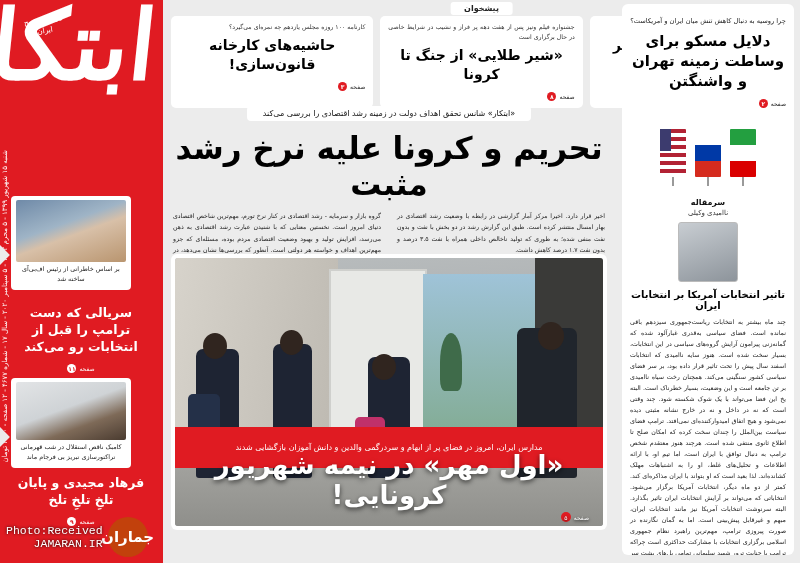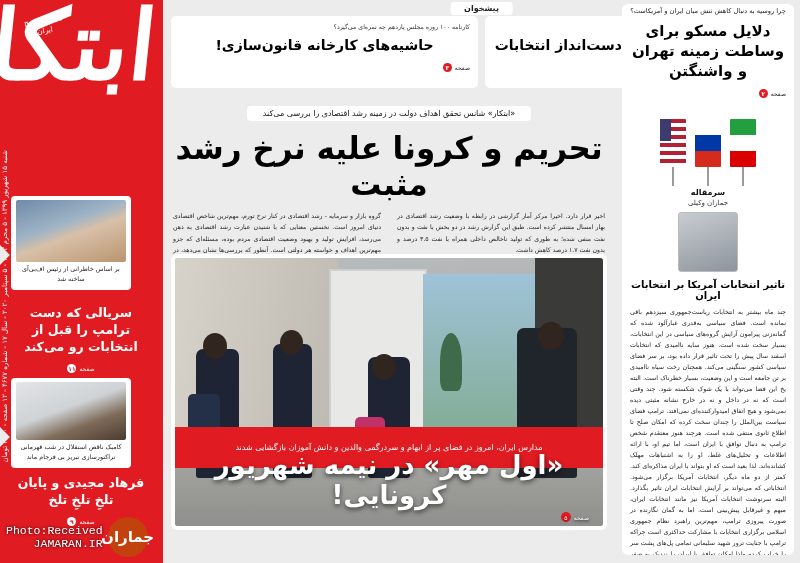--- a/index.html
+++ b/index.html
@@ -105,21 +105,21 @@
     flex:1;background:#fff;border-radius:5px;padding:6px 8px 5px;
     box-sizing:border-box;min-height:72px;position:relative;
   }
   .teaser .kicker{font-size:6.2px;line-height:1.6;color:#333;text-align:justify;}
   .teaser .head{font-size:14px;font-weight:700;line-height:1.35;color:#000;margin-top:4px;text-align:center;}
 
   
   .rightcol{position:absolute;right:0;top:0;width:185px;height:563px;}
   .rc-card{
     position:absolute;right:6px;width:172px;background:#fff;border-radius:6px;
-    box-sizing:border-box;padding:2px 8px;
+    box-sizing:border-box;padding:12px 8px;
   }
   .rc-kicker{font-size:6.6px;line-height:1.6;color:#222;text-align:center;}
   .rc-head{font-size:15px;font-weight:700;line-height:1.35;color:#000;text-align:center;margin-top:4px;}
   .flags{height:92px;display:flex;align-items:flex-end;justify-content:center;gap:9px;margin-top:4px;}
   .flag{width:26px;position:relative;}
   .flag .cloth{height:48px;border-radius:1px;}
   .flag .pole{width:2px;height:26px;background:#9a9a9a;margin:0 auto;}
   .flag .base{width:12px;height:3px;background:#9a9a9a;margin:0 auto;border-radius:1px;}
   .f-iran{background:linear-gradient(to bottom,#239f40 33%,#fff 33%,#fff 66%,#da0000 66%);}
   .f-ru{background:linear-gradient(to bottom,#fff 33%,#0039a6 33%,#0039a6 66%,#d52b1e 66%);}
@@ -236,20 +236,28 @@
     <div class="teaser-row">
       <div class="teaser">
         <div class="kicker">جبهه اصلاحات چگونه در انتخابات ۱۴۰۰ حاضر خواهد شد؟</div>
         <div class="head">اصلاح‌طلبان در جاده پر دست‌انداز انتخابات</div>
         <div class="pagebadge dark">
           <span>صفحه</span>
           <span class="dot">۲</span>
         </div>
       </div>
       <div class="teaser">
+        <div class="kicker">جشنواره فیلم ونیز پس از هفت دهه پر فراز و نشیب در شرایط خاصی در حال برگزاری است</div>
+        <div class="head">«شیر طلایی» از جنگ تا کرونا</div>
+        <div class="pagebadge dark">
+          <span>صفحه</span>
+          <span class="dot">۸</span>
+        </div>
+      </div>
+      <div class="teaser">
         <div class="kicker">کارنامه ۱۰۰ روزه مجلس یازدهم چه نمره‌ای می‌گیرد؟</div>
         <div class="head">حاشیه‌های کارخانه قانون‌سازی!</div>
         <div class="pagebadge dark">
           <span>صفحه</span>
           <span class="dot">۳</span>
         </div>
       </div>
     </div>
   </div>
 
@@ -326,21 +334,21 @@
         <div class="flag">
           <div class="cloth f-us"></div>
             <div class="pole"></div>
             <div class="base"></div>
         </div>
       </div>
     </div>
 
     <div class="rc-card" style="top:186px;bottom:8px;overflow:hidden;">
       <div class="sar-label">سرمقاله</div>
-      <div class="sar-name">جماران وکیلی</div>
+      <div class="sar-name">ناامیدی وکیلی</div>
       <div class="sar-photo"></div>
       <div class="sar-title">تاثیر انتخابات آمریکا بر انتخابات ایران</div>
       <div class="sar-body">چند ماه بیشتر به انتخابات ریاست‌جمهوری سیزدهم باقی نمانده است. فضای سیاسی به‌قدری غبارآلود شده که گمانه‌زنی پیرامون آرایش گروه‌های سیاسی در این انتخابات، بسیار سخت شده است. هنوز سایه ناامیدی که انتخابات اسفند سال پیش را تحت تاثیر قرار داده بود، بر سر فضای سیاسی کشور سنگینی می‌کند. همچنان رخت سیاه ناامیدی بر تن جامعه است و این وضعیت، بسیار خطرناک است. البته یخ این فضا می‌تواند با یک شوک شکسته شود. چند وقتی است که نه در داخل و نه در خارج نشانه مثبتی دیده نمی‌شود و هیچ اتفاق امیدوارکننده‌ای نمی‌افتد. ترامپ فضای سیاست بین‌الملل را چندان سخت کرده که امکان صلح تا اطلاع ثانوی منتفی شده است. هرچند هنوز معتقدم شخص ترامپ به دنبال توافق با ایران است، اما تیم او، با ارائه اطلاعات و تحلیل‌های غلط، او را به اشتباهات مهلک کشانده‌اند. لذا بعید است که او بتواند با ایران مذاکره‌ای کند. کمتر از دو ماه دیگر، انتخابات آمریکا برگزار می‌شود. انتخاباتی که می‌تواند بر آرایش انتخابات ایران تاثیر بگذارد. البته سرنوشت انتخابات آمریکا نیز مانند انتخابات ایران، مبهم و غیرقابل پیش‌بینی است. اما به گمان نگارنده در صورت پیروزی ترامپ، مهم‌ترین راهبرد نظام جمهوری اسلامی برگزاری انتخابات با مشارکت حداکثری است چراکه ترامپ با جنایت ترور شهید سلیمانی تمامی پل‌های پشت سر را خراب کرده ولذا امکان توافق با ایران را نزدیک به صفر کرده است.</div>
 
     </div>
   </div>
 
 </div>
 
 </body></html>

